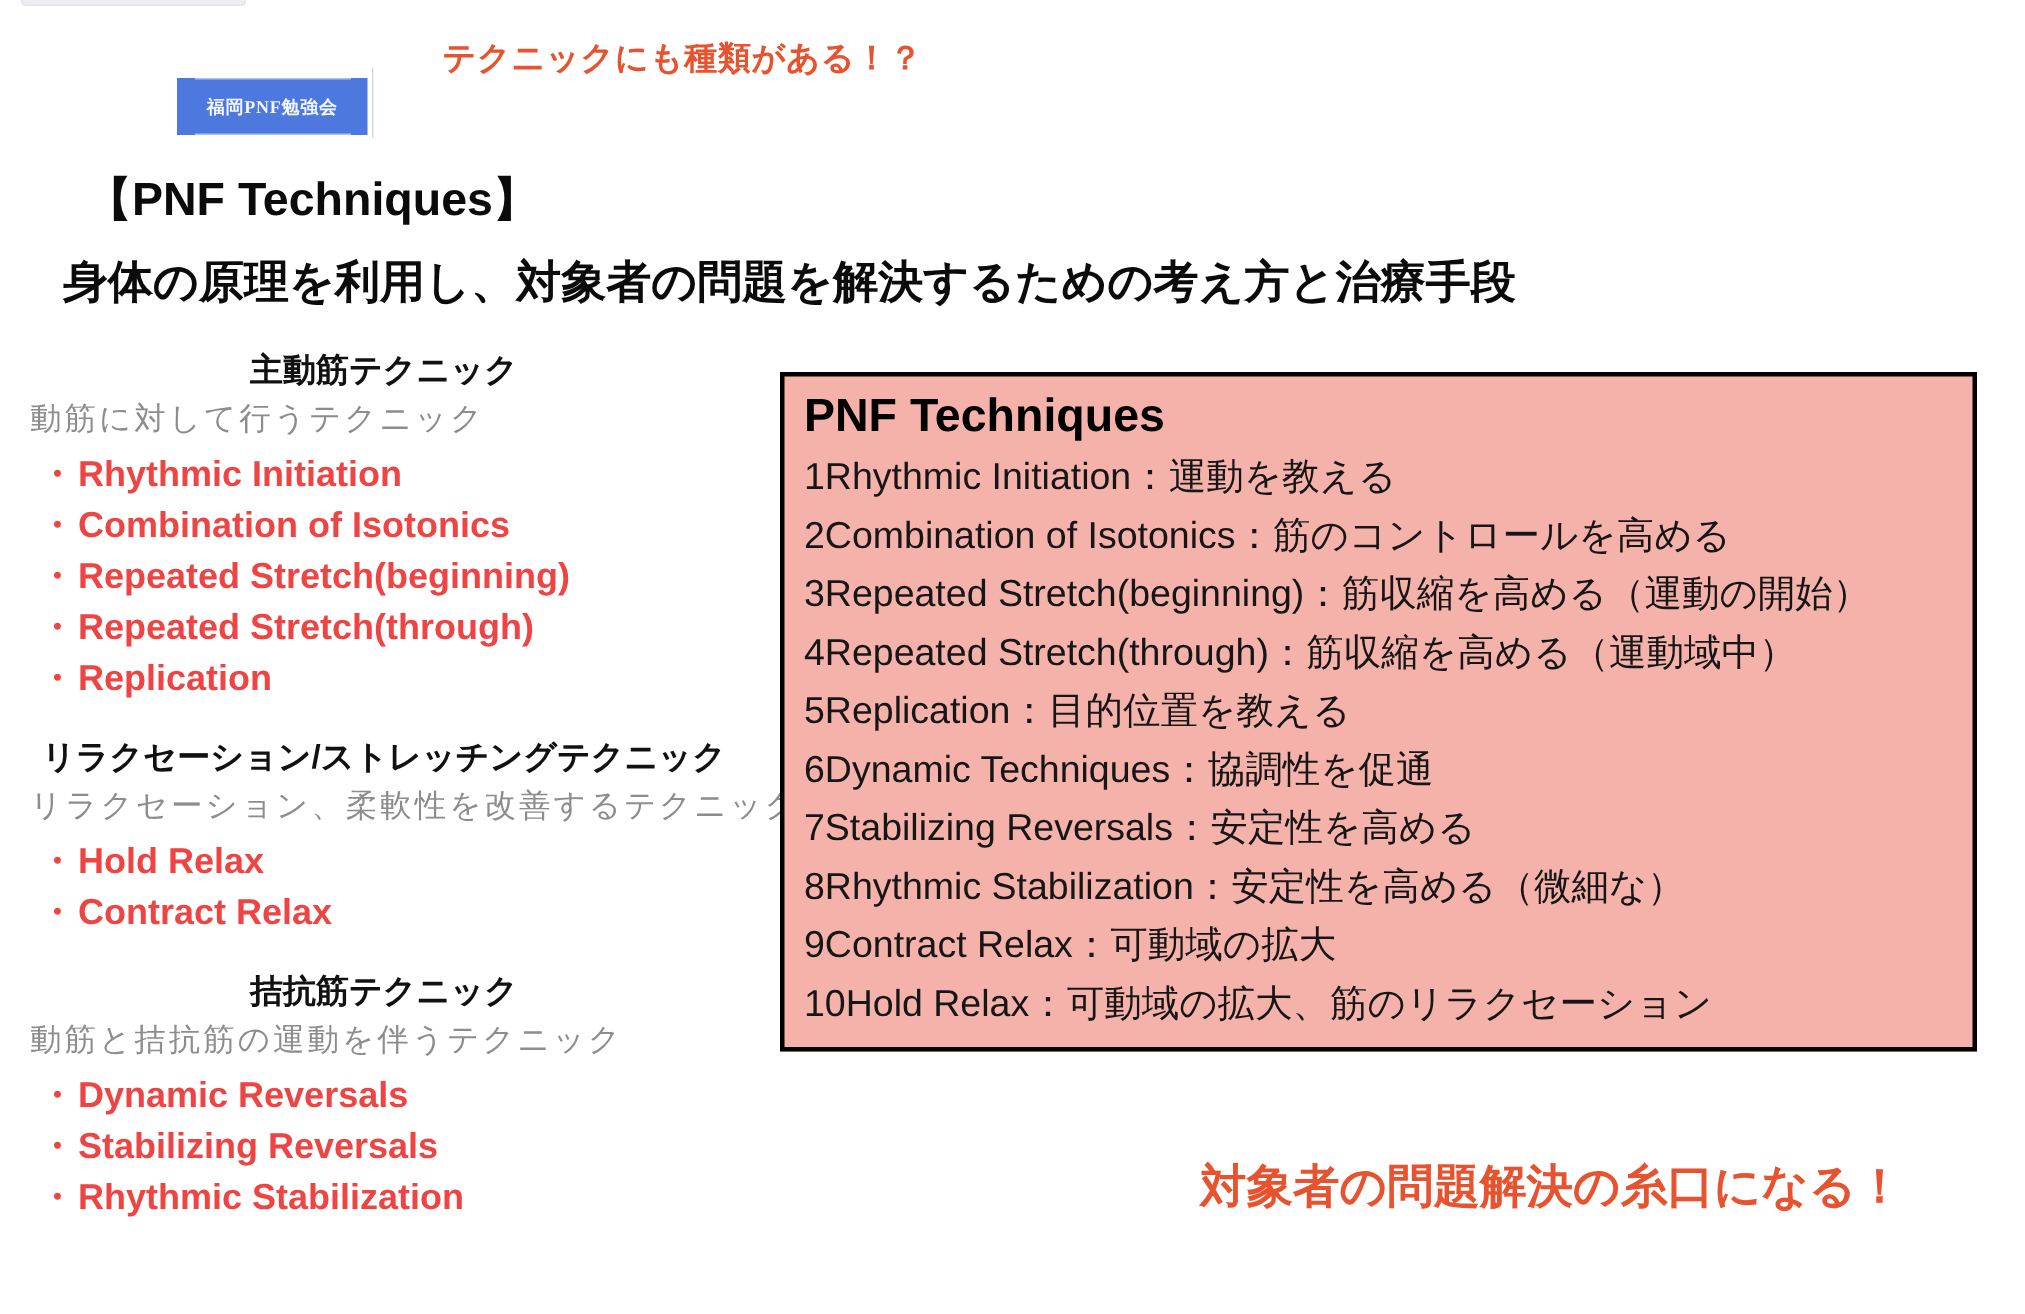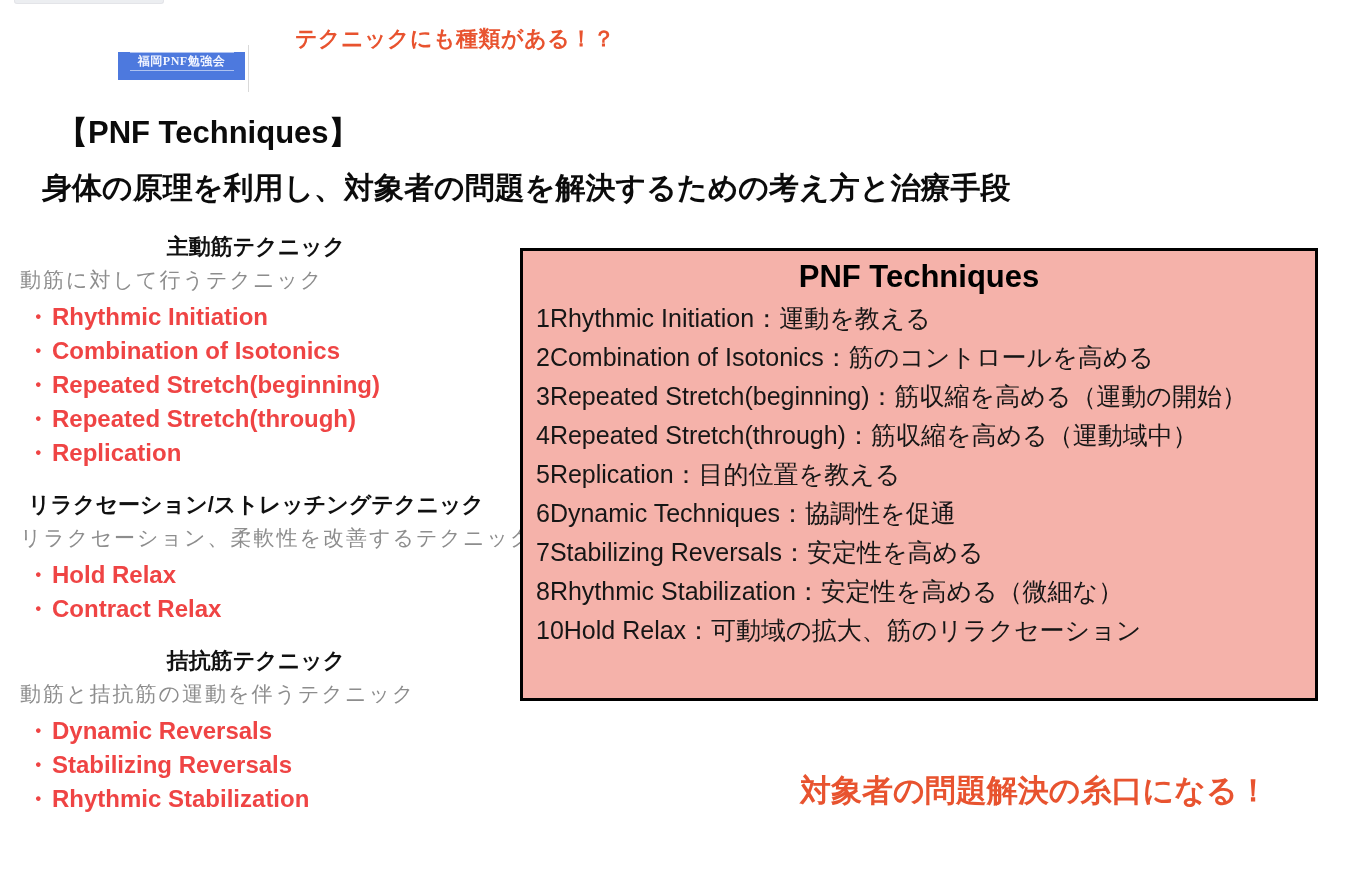--- a/index.html
+++ b/index.html
@@ -21,23 +21,23 @@
 
   
   .top-strip{
     position:absolute;left:14px;top:0;width:150px;height:4px;
     background:#eceef1;border:1px solid #e3e4e8;border-top:none;
     border-radius:0 0 3px 3px;
   }
 
   
   .logo{
-    position:absolute;left:118px;top:52px;width:127px;height:28px;
+    position:absolute;left:118px;top:52px;width:127px;height:38px;
     background:var(--logo-blue);
-    display:flex;flex-direction:column;align-items:center;justify-content:flex-start;
+    display:flex;flex-direction:column;align-items:center;justify-content:space-between;
     gap:2px;
   }
   .logo-line{display:block;width:104px;height:1px;background:rgba(255,255,255,.55);}
   .logo-text{
     font-family:"Liberation Serif","DejaVu Serif",serif;
     font-size:12px;font-weight:700;color:#f2f5ff;letter-spacing:.5px;
     line-height:13px;white-space:nowrap;
   }
   .logo-divider{
     position:absolute;left:248px;top:45px;width:1px;height:47px;background:#d9d9d9;
@@ -78,21 +78,21 @@
   }
   .bullet{margin-right:2px;}
 
   
   .pnf-box{
     position:absolute;left:520px;top:248px;width:798px;height:453px;
     background:var(--box-pink);border:3px solid #000;
     padding:3px 13px 0 13px;
   }
   .box-title{
-    text-align:center;font-size:31px;font-weight:700;line-height:45px;
+    font-size:31px;font-weight:700;line-height:45px;
     color:#000;white-space:nowrap;
   }
   .box-item{
     font-size:25px;line-height:39px;color:#161616;font-weight:400;
     white-space:nowrap;
   }
 
   .bottom-note{
     position:absolute;left:800px;top:770px;
     font-size:31px;font-weight:800;color:var(--accent-orange);
@@ -156,18 +156,19 @@
   <div class="pnf-box">
     <div class="box-title">PNF Techniques</div>
     <div class="box-item">1Rhythmic Initiation：運動を教える</div>
     <div class="box-item">2Combination of Isotonics：筋のコントロールを高める</div>
     <div class="box-item">3Repeated Stretch(beginning)：筋収縮を高める（運動の開始）</div>
     <div class="box-item">4Repeated Stretch(through)：筋収縮を高める（運動域中）</div>
     <div class="box-item">5Replication：目的位置を教える</div>
     <div class="box-item">6Dynamic Techniques：協調性を促通</div>
     <div class="box-item">7Stabilizing Reversals：安定性を高める</div>
     <div class="box-item">8Rhythmic Stabilization：安定性を高める（微細な）</div>
+    <div class="box-item">9Contract Relax：可動域の拡大</div>
     <div class="box-item">10Hold Relax：可動域の拡大、筋のリラクセーション</div>
   </div>
 
   <div class="bottom-note">対象者の問題解決の糸口になる！</div>
 
 </div>
 
 </body></html>

